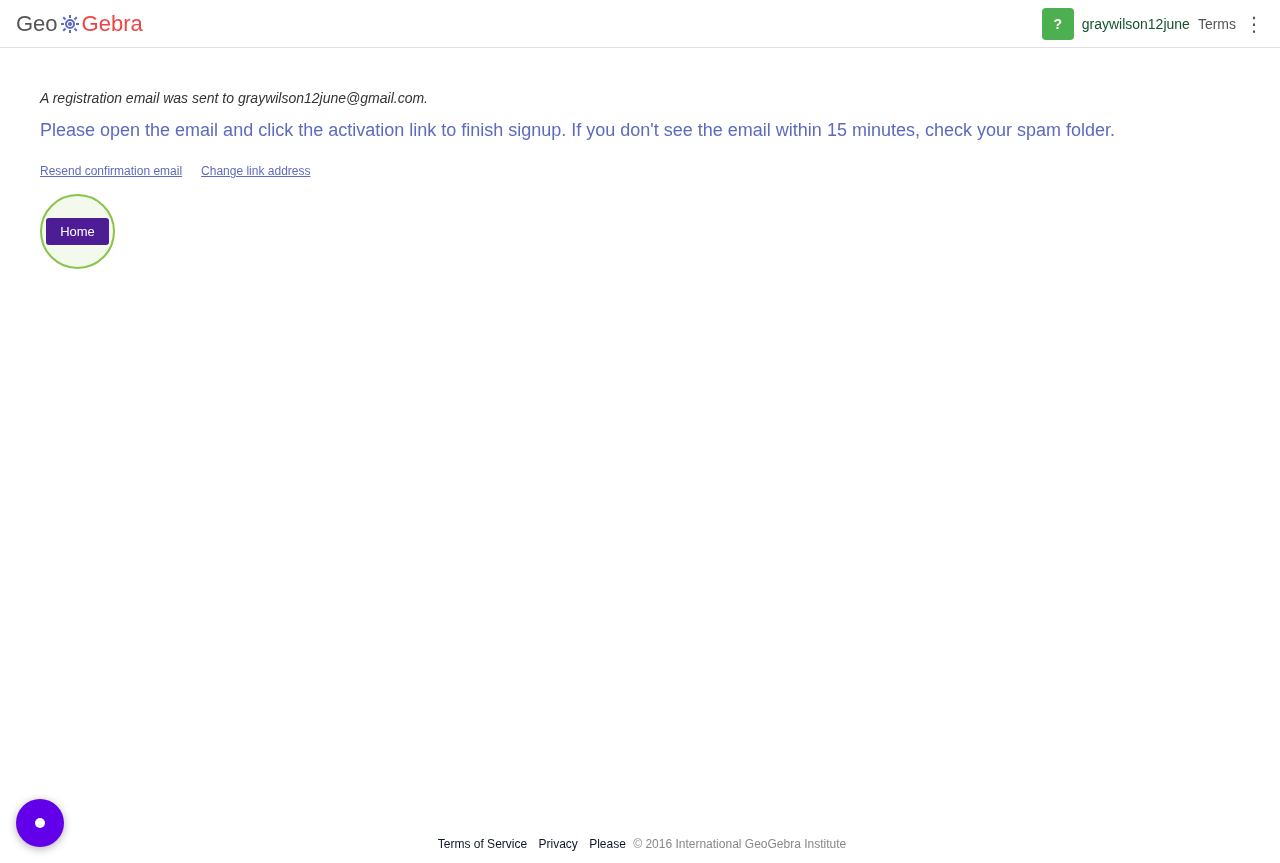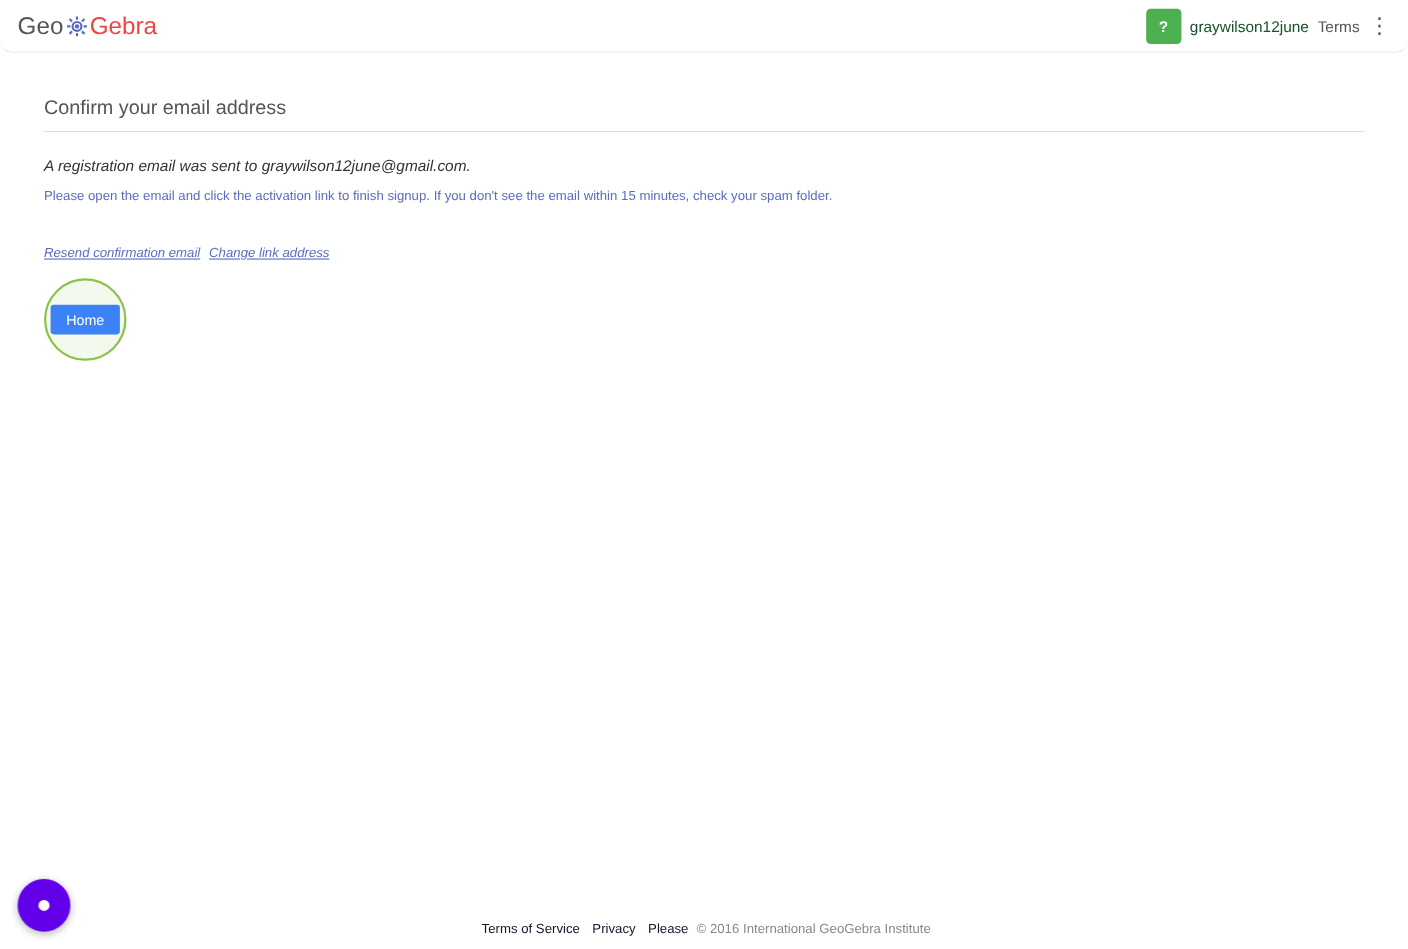--- a/index.html
+++ b/index.html
@@ -6,21 +6,20 @@
     body { font-family: Arial, sans-serif; background: #fff; color: #333; min-height: 863px; display: flex; flex-direction: column; }
 
     
     .header {
       display: flex;
       align-items: center;
       justify-content: space-between;
       padding: 8px 16px;
       border-bottom: 1px solid #e0e0e0;
       height: 48px;
-      border-radius: 12px;
     }
     .logo {
       display: flex;
       align-items: center;
       font-size: 22px;
       font-weight: 500;
       color: #444;
       text-decoration: none;
     }
     .logo-geo { color: #555; }
@@ -80,30 +79,29 @@
       margin-bottom: 20px;
     }
     .info-text {
       font-size: 14px;
       color: #333;
       margin-bottom: 8px;
       line-height: 1.5;
       font-style: italic;
     }
     .info-text-blue {
-      font-size: 12px;
+      font-size: 18px;
       color: #5c6bc0;
-      margin-bottom: 36px;
+      margin-bottom: 20px;
       line-height: 1.5;
     }
     .links-row {
       display: flex;
-      gap: 8px;
+      gap: 19px;
       margin-bottom: 16px;
-      font-style: italic;
     }
     .underline-link {
       font-size: 12px;
       color: #5c6bc0;
       text-decoration: underline;
       cursor: pointer;
     }
 
     
     .circle-button-wrapper {
@@ -115,21 +113,21 @@
       border-radius: 50%;
       border: 2px solid #8bc34a;
       background: rgba(139, 195, 74, 0.1);
       cursor: pointer;
       position: relative;
     }
     .inner-button {
       display: inline-flex;
       align-items: center;
       justify-content: center;
-      background: #3b82f6;
+      background: #4c1d95;
       color: white;
       font-size: 13px;
       padding: 6px 14px;
       border-radius: 3px;
       border: none;
       cursor: pointer;
       font-weight: 500;
     }
 
     
@@ -194,21 +192,20 @@
   </div>
   <div class="header-right">
     <div class="user-avatar">?</div>
     <span class="user-name">graywilson12june</span>
     <a class="help-link">Terms</a>
     <span class="more-icon">⋮</span>
   </div>
 </header>
 
 <main class="main">
-  <h2 class="section-title">Confirm your email address</h2>
   <p class="info-text">A registration email was sent to graywilson12june@gmail.com.</p>
   <p class="info-text-blue">Please open the email and click the activation link to finish signup. If you don't see the email within 15 minutes, check your spam folder.</p>
   <div class="links-row">
     <a class="underline-link">Resend confirmation email</a>
     <a class="underline-link">Change link address</a>
   </div>
   <div class="circle-button-wrapper">
     <button class="inner-button">Home</button>
   </div>
 </main>

